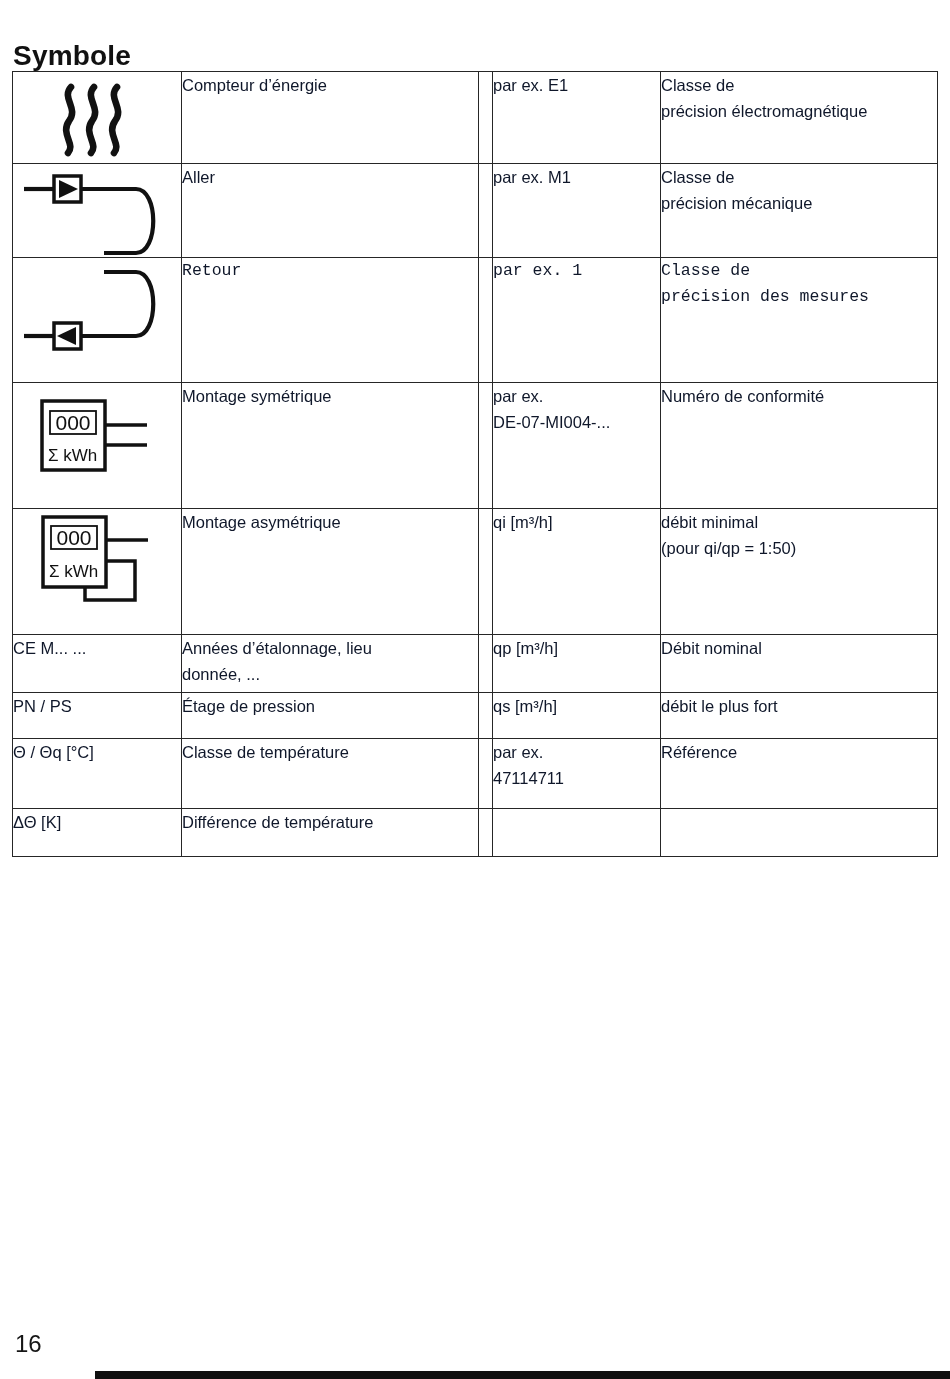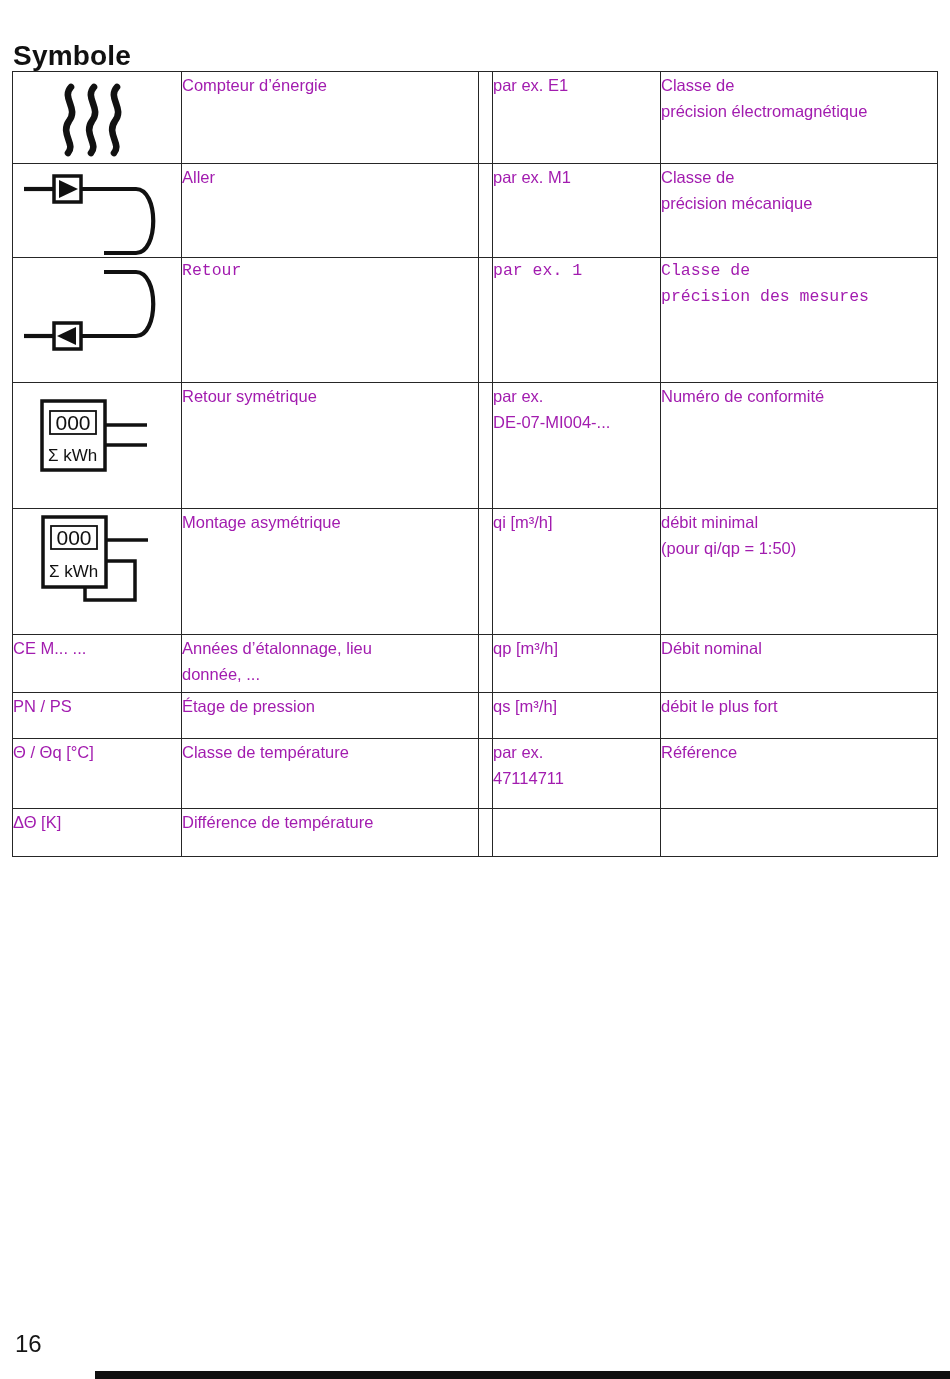--- a/index.html
+++ b/index.html
@@ -23,21 +23,21 @@
   }
   table.symbols td {
     border:1.5px solid #262626;
     vertical-align:top;
     padding:0;
   }
   td.txt {
     padding:11px 10px 4px 14px;
     font-size:16.5px; line-height:26px;
     white-space:pre-line;
-    color:#a21caf;
+    color:#0f172a;
   }
   td.gapcol { padding:0; }
   tr.r1 { height:92px; }  tr.r2 { height:93px; }  tr.r3 { height:125px;font-family:Liberation Mono, monospace; }
   tr.r4 { height:126px; } tr.r5 { height:126px; } tr.r6 { height:58px; }
   tr.r7 { height:46px; }  tr.r8 { height:70px;padding-left:16px; }  tr.r9 { height:48px; }
   td.sym svg { display:block; }
   svg.heat   { margin:11px 0 0 46px; }
   svg.aller  { margin:7px  0 0 9px; }
   svg.retour { margin:10px 0 0 9px; }
   svg.msym   { margin:15px 0 0 27px; }
@@ -122,21 +122,21 @@
     <td class="sym">
       <svg class="msym" width="110" height="76" viewBox="0 0 110 76">
         <rect class="boxln" x="2" y="3" width="63" height="69"></rect>
         <rect class="thin" x="10" y="13" width="46" height="23"></rect>
         <text class="svgtxt" x="33" y="32" font-size="21" text-anchor="middle">000</text>
         <text class="svgtxt" x="8" y="63" font-size="17">Σ kWh</text>
         <path class="boxln" d="M66,27 H107"></path>
         <path class="boxln" d="M66,47 H107"></path>
       </svg>
     </td>
-    <td class="txt">Retour symétrique</td>
+    <td class="txt">Montage symétrique</td>
     <td class="gapcol"></td>
     <td class="txt">par ex.
 DE-07-MI004-...</td>
     <td class="txt">Numéro de conformité</td>
   </tr>
 
   <tr class="r5">
     <td class="sym">
       <svg class="masym" width="110" height="90" viewBox="0 0 110 90">
         <rect class="boxln" x="2" y="2" width="63" height="70"></rect>

